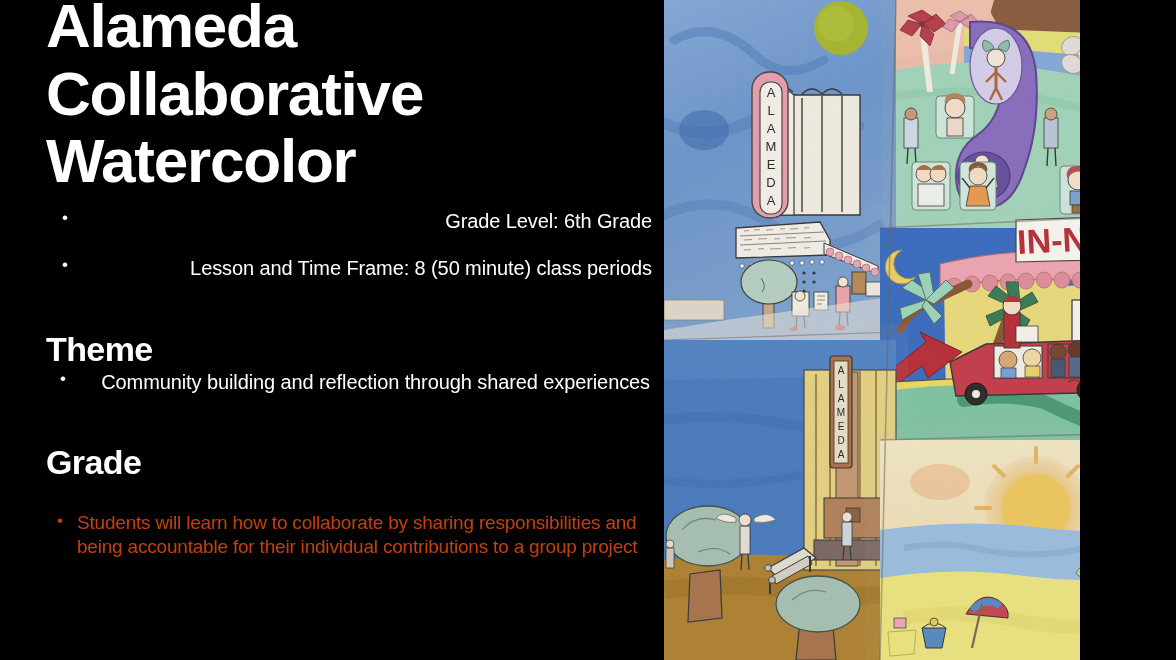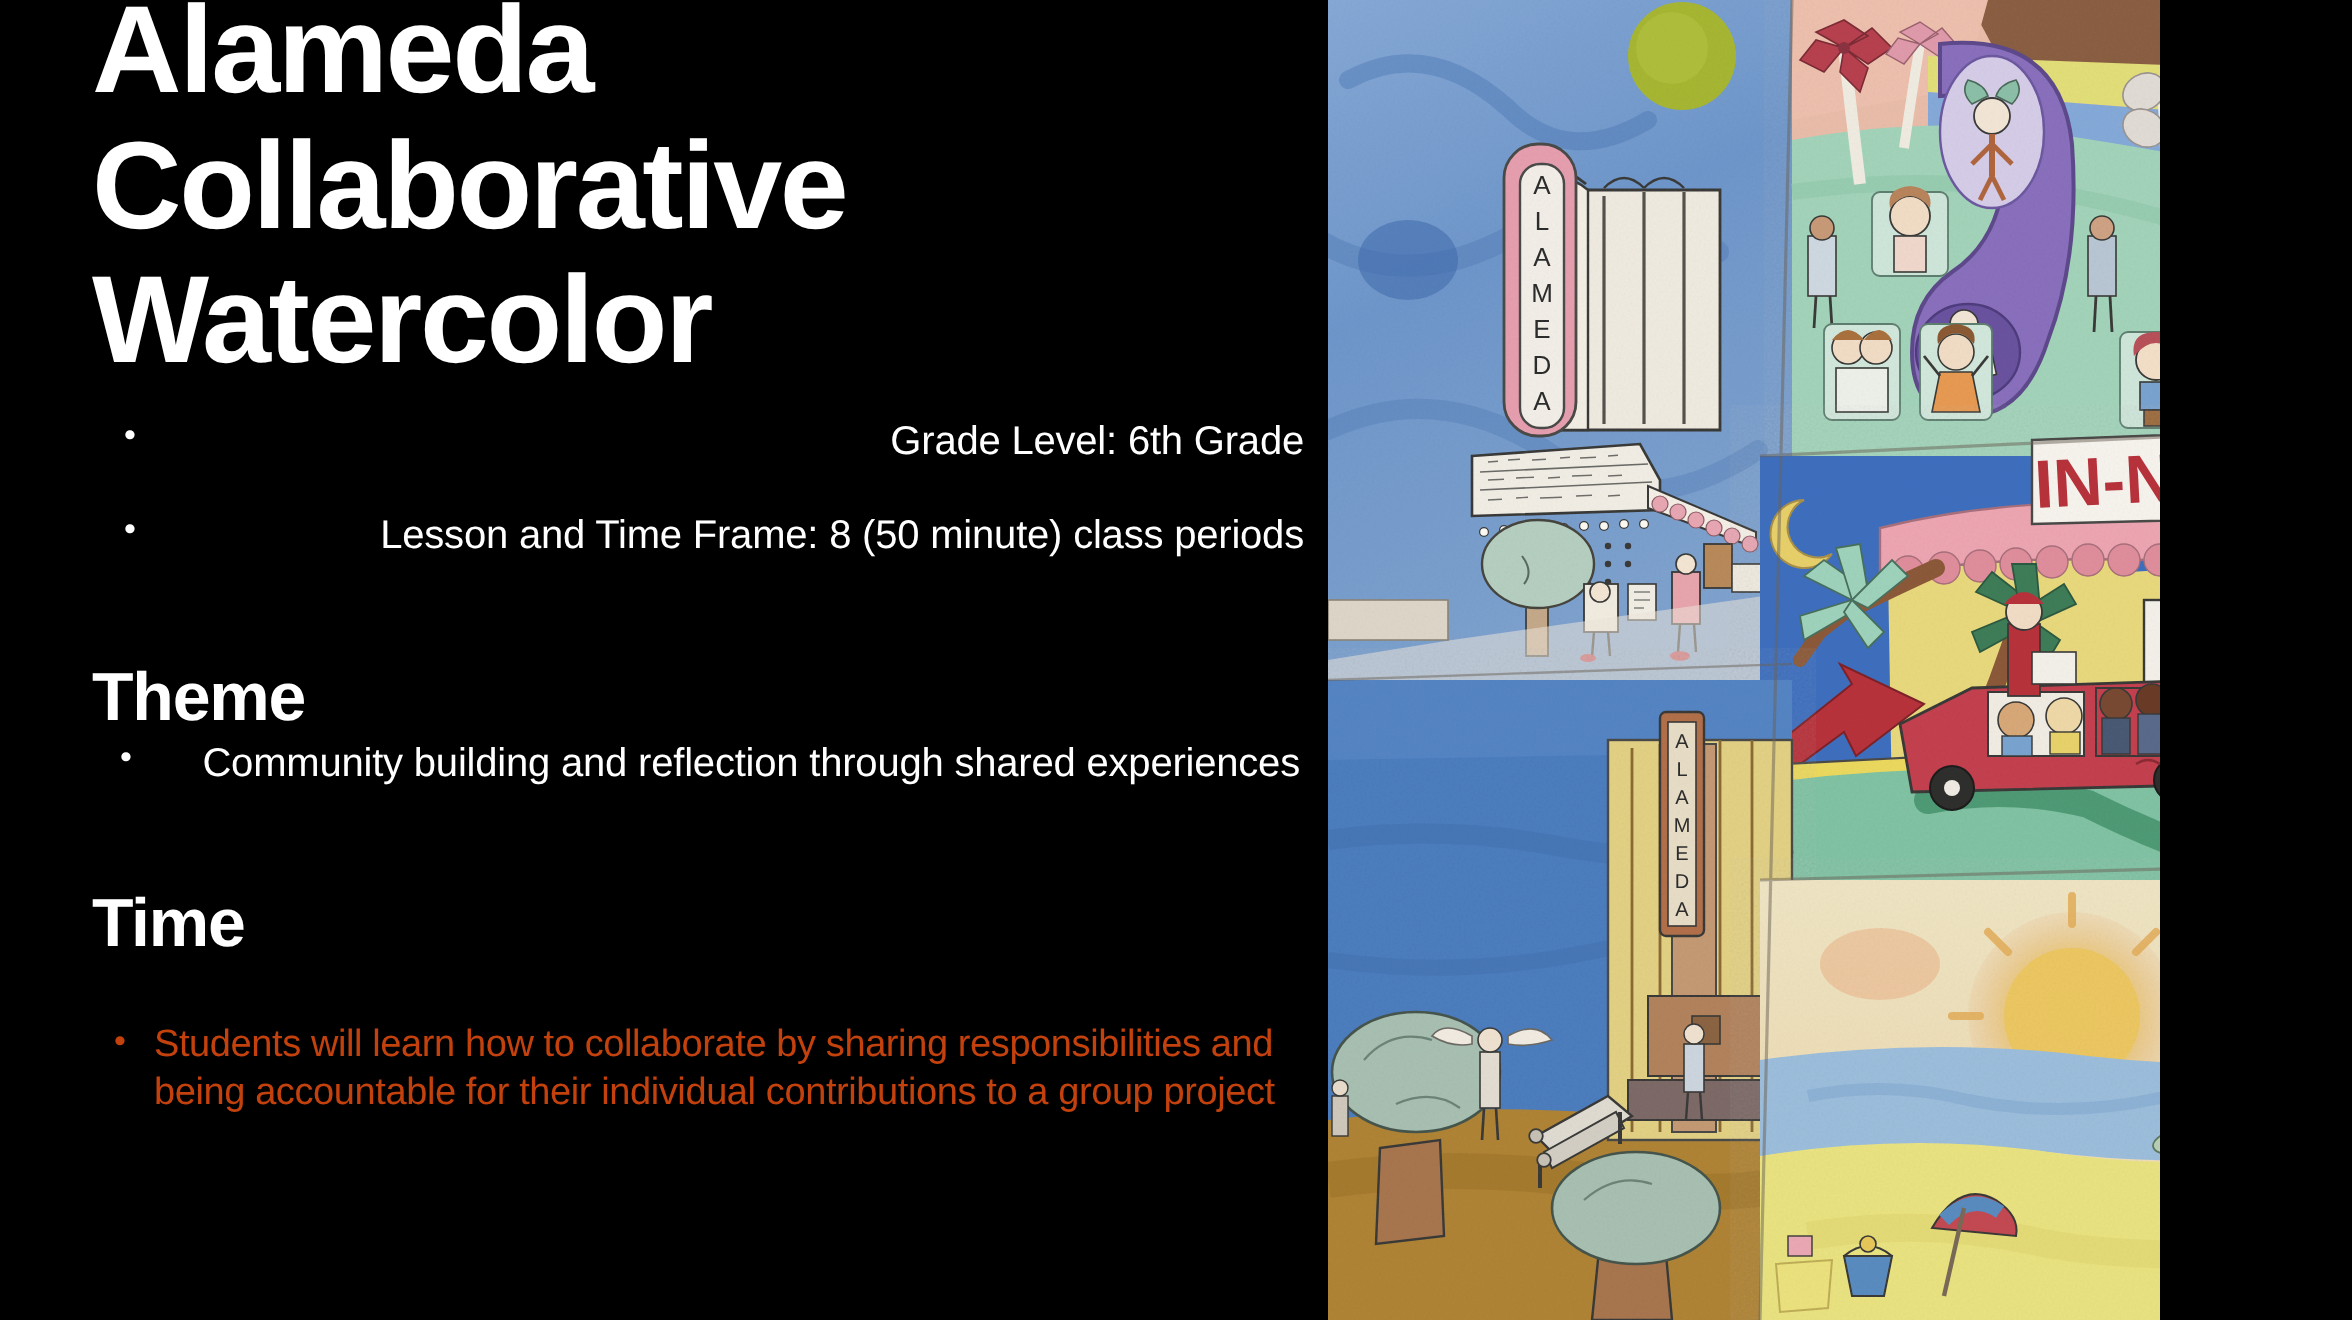--- a/index.html
+++ b/index.html
@@ -155,21 +155,21 @@
       <li>Grade Level: 6th Grade</li>
       <li>Lesson and Time Frame: 8 (50 minute) class periods</li>
     </ul>
 
     <h2 class="section-head theme">Theme</h2>
 
     <ul class="theme-list">
       <li>Community building and reflection through shared experiences</li>
     </ul>
 
-    <h2 class="section-head goal">Time</h2>
+    <h2 class="section-head goal">Grade</h2>
 
     <ul class="goal-list">
       <li>Students will learn how to collaborate by sharing responsibilities and being accountable for their individual contributions to a group project</li>
     </ul>
 
   </div>
 
   <div class="art-pane">
     <svg viewBox="0 0 512 660" xmlns="http://www.w3.org/2000/svg">
       <defs>

